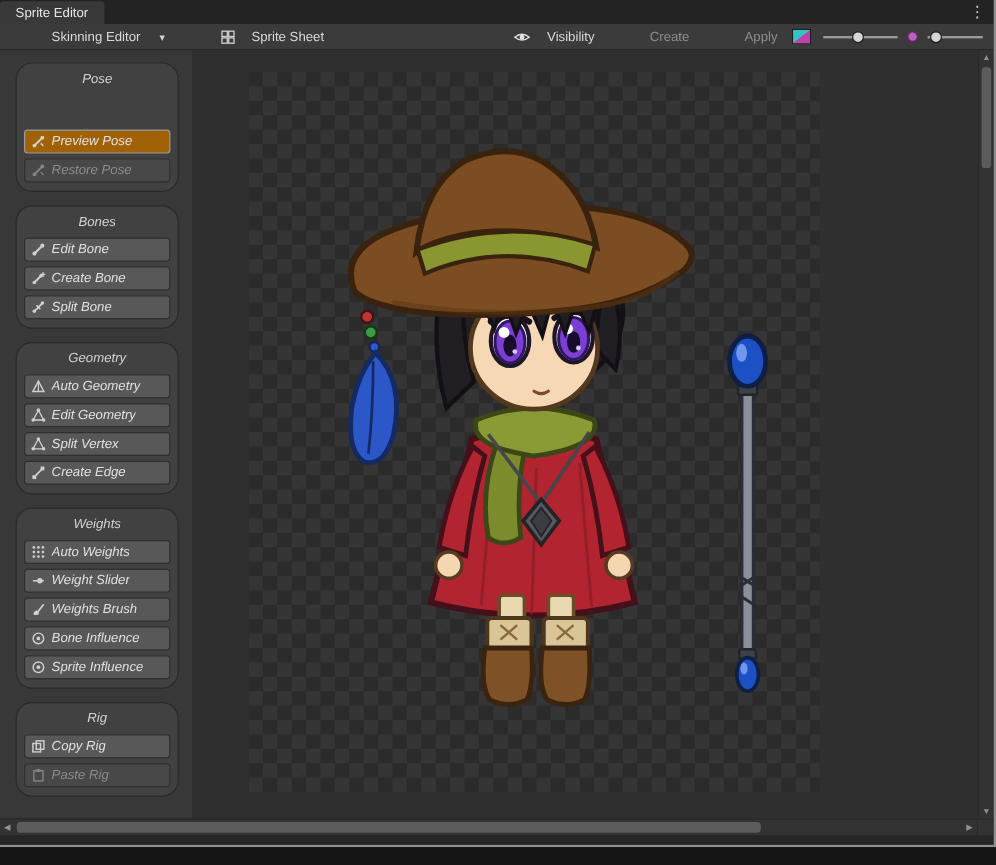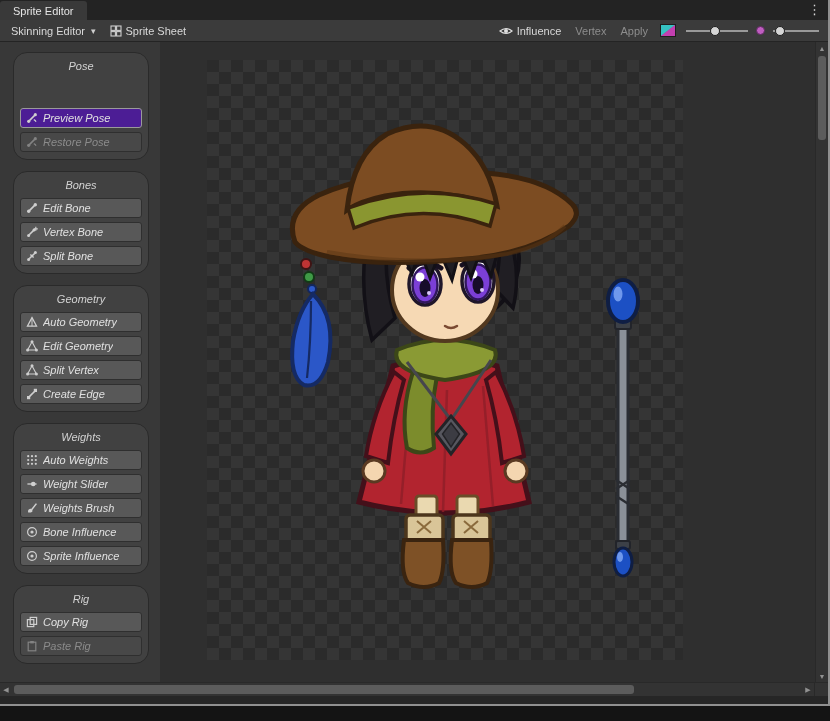--- a/index.html
+++ b/index.html
@@ -7,41 +7,41 @@
   .window{width:830px;height:706px;box-sizing:border-box;background:#2f2f2f;display:flex;flex-direction:column;
           border-right:2px solid #909090;border-bottom:2px solid #909090;overflow:hidden;position:relative;}
   
   .tabbar{flex:0 0 20px;background:#232323;display:flex;align-items:flex-end;position:relative;}
   .tab{height:19px;background:#393939;color:#e4e4e4;font-size:11px;display:flex;align-items:center;
        padding:0 13px;border-radius:3px 3px 0 0;cursor:pointer;}
   .kebab{position:absolute;right:7px;top:2px;color:#d8d8d8;font-size:13px;line-height:15px;cursor:pointer;}
   
   .toolbar{flex:0 0 22px;background:#3b3b3b;border-bottom:1px solid #242424;box-sizing:border-box;
            display:flex;align-items:center;font-size:11px;color:#d9d9d9;padding:0 4px;}
-  .tbtn{display:flex;align-items:center;gap:4px;padding:0 7px;height:100%;cursor:pointer;white-space:nowrap;}
+  .tbtn{display:flex;align-items:center;gap:14px;padding:0 7px;height:100%;cursor:pointer;white-space:nowrap;margin-left:32px;}
   .tbtn.disabled{color:#8d8d8d;cursor:default;}
   .caret{font-size:9px;color:#cfcfcf;margin-left:2px;}
   .spacer{flex:1;}
   .ic{width:12px;height:12px;flex:0 0 auto;color:#cfcfcf;display:block;}
   .ic-eye{width:14px;height:10px;color:#e0e0e0;}
   .swatch{width:16px;height:13px;margin:0 5px;cursor:pointer;display:block;}
   .tslider{width:62px;height:12px;position:relative;margin:0 5px;cursor:pointer;}
   .tslider .track{position:absolute;left:0;right:0;top:5px;height:2px;background:#9a9a9a;}
   .tslider .knob{position:absolute;top:1px;width:10px;height:10px;border-radius:50%;background:#d6d6d6;
                  border:1px solid #1e1e1e;box-sizing:border-box;}
   .tslider.short{width:46px;}
   .pdot{width:7px;height:7px;border-radius:50%;background:#bf5ec0;border:1px solid #5c2a5e;margin:0 3px;cursor:pointer;}
   
   .main{flex:1;display:flex;min-height:0;}
   .sidebar{flex:0 0 160px;width:160px;background:#383838;padding:10px 11px 0 13px;box-sizing:border-box;overflow:hidden;}
   .group{background:#414141;border:1px solid #2a2a2a;border-radius:14px;padding:5px 3px 3px;margin-bottom:11px;font-style:italic;}
   .gtitle{text-align:center;color:#d2d2d2;font-size:11px;margin:2px 0 7px;}
   .btn{display:flex;align-items:center;gap:5px;height:20px;background:#585858;border:1px solid #2f2f2f;
        border-radius:3px;color:#e0e0e0;font-size:11px;padding:0 5px;margin:0 3px 4px;cursor:pointer;box-sizing:border-box;}
-  .btn.active{background:#4c1d95;border-color:#9a9a9a;margin-top:36px;}
+  .btn.active{background:#a16207;border-color:#9a9a9a;margin-top:36px;}
   .btn.disabled{background:#484848;color:#8b8b8b;cursor:default;}
   .btn.disabled .ic{color:#838383;}
   .btn .lbl{overflow:hidden;white-space:nowrap;}
   
   .canvas{flex:1;background:#2f2f2f;position:relative;min-width:0;overflow:hidden;}
   .checker{position:absolute;left:47px;top:18px;width:476px;height:600px;background-color:#2b2b2b;
     background-image:linear-gradient(45deg,#353535 25%,transparent 25%,transparent 75%,#353535 75%),
                      linear-gradient(45deg,#353535 25%,transparent 25%,transparent 75%,#353535 75%);
     background-size:24px 24px;background-position:0 0,12px 12px;}
   .checker svg{display:block;}
@@ -163,24 +163,24 @@
       <svg class="ic">
           <use href="#i-sheet"></use>
         </svg>
       <span>Sprite Sheet</span>
     </div>
     <div class="spacer"></div>
     <div class="tbtn">
       <svg class="ic-eye">
           <use href="#i-eye"></use>
         </svg>
-      <span>Influence</span>
+      <span>Visibility</span>
     </div>
     <div class="tbtn disabled">
-      <span>Vertex</span>
+      <span>Create</span>
     </div>
     <div class="tbtn disabled">
       <span>Apply</span>
     </div>
     <svg class="swatch" viewBox="0 0 16 13">
       <rect x="0.5" y="0.5" width="15" height="12" fill="#6f6f6f" stroke="#1e1e1e"></rect>
       <path d="M1 1 L15 1 L1 12 Z" fill="#36c2c2"></path>
       <path d="M15 1 L15 12 L1 12 Z" fill="#c33fb0"></path>
     </svg>
     <div class="tslider">
@@ -219,21 +219,21 @@
         <div class="btn">
           <svg class="ic">
               <use href="#i-bone"></use>
             </svg>
           <span class="lbl">Edit Bone</span>
         </div>
         <div class="btn">
           <svg class="ic">
               <use href="#i-bone-plus"></use>
             </svg>
-          <span class="lbl">Vertex Bone</span>
+          <span class="lbl">Create Bone</span>
         </div>
         <div class="btn">
           <svg class="ic">
               <use href="#i-bone-split"></use>
             </svg>
           <span class="lbl">Split Bone</span>
         </div>
       </div>
 
       <div class="group">

